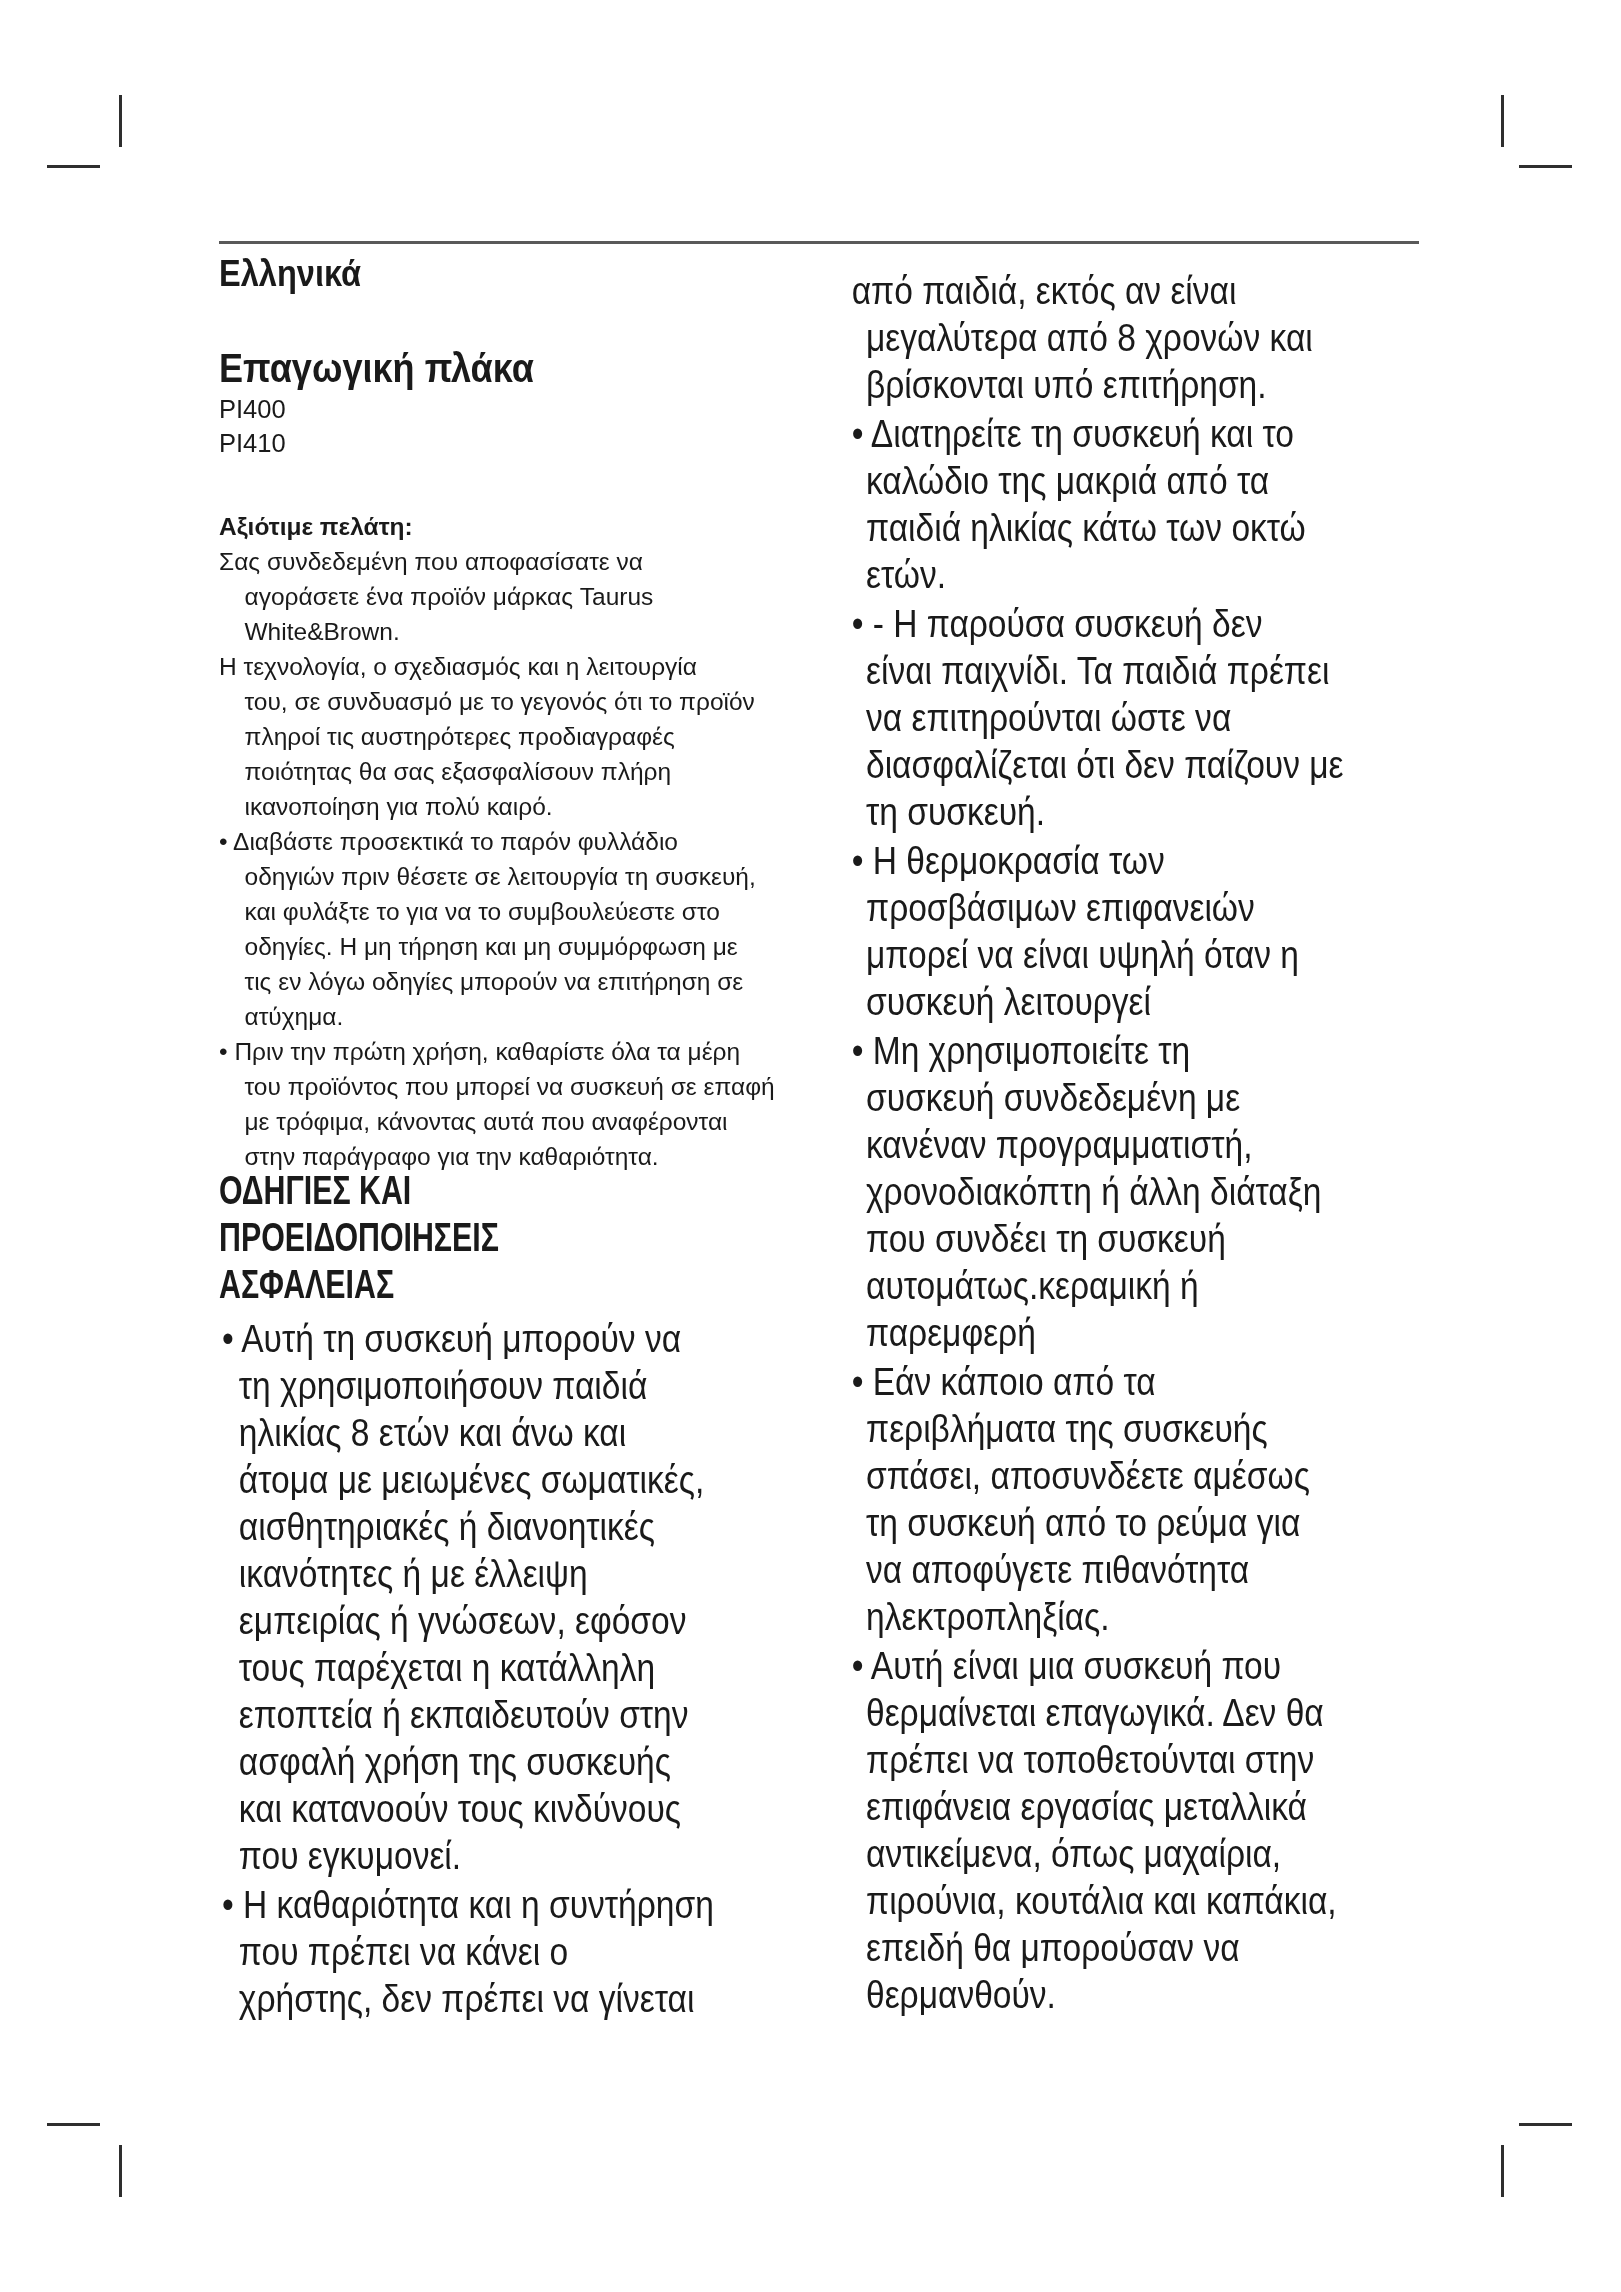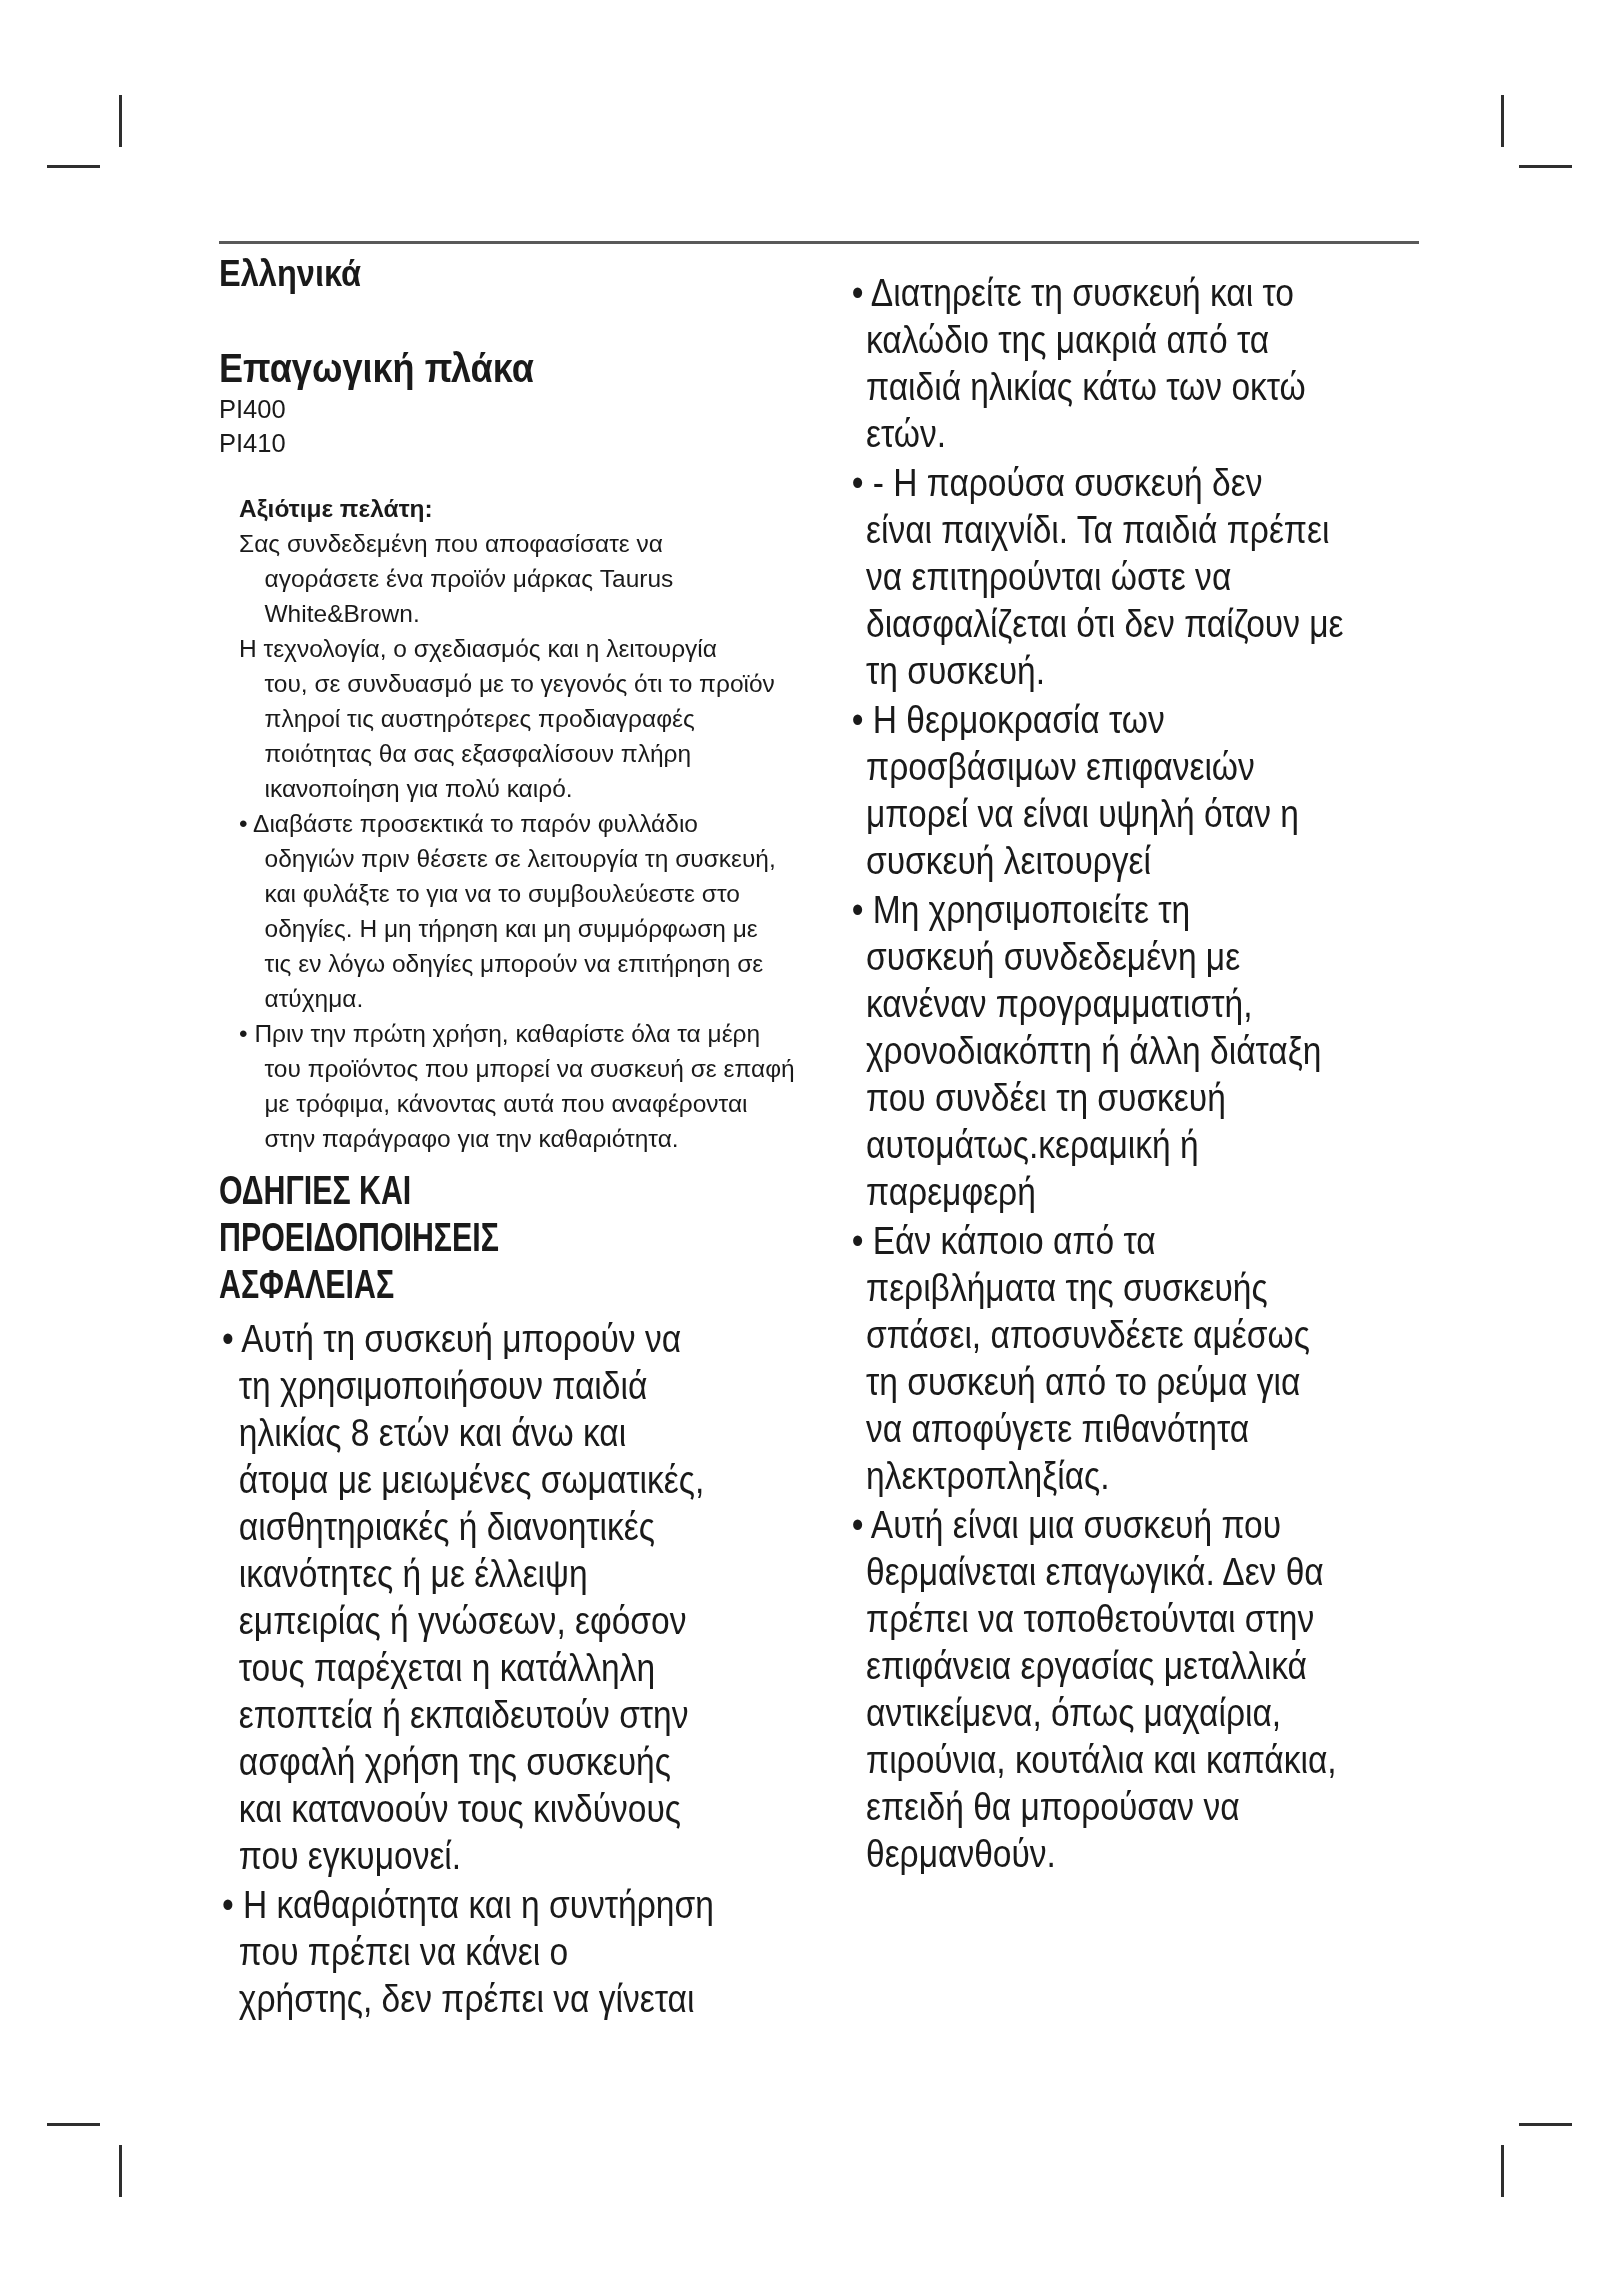--- a/index.html
+++ b/index.html
@@ -21,21 +21,21 @@
   .rule{position:absolute;left:219px;top:241px;width:1200px;height:2.9px;background:#595959;}
 
   
   .lang-title{position:absolute;left:219px;top:253px;font-size:37px;font-weight:bold;
     transform:scaleX(.88);transform-origin:0 0;white-space:pre;}
   .product-title{position:absolute;left:219px;top:345px;font-size:41px;font-weight:bold;
     transform:scaleX(.88);transform-origin:0 0;white-space:pre;}
   .models{position:absolute;left:219px;top:392px;font-size:25.5px;line-height:34px;}
   .models div{white-space:pre;}
 
-  .customer-block{position:absolute;left:219px;top:491px;width:627px;margin-left:20px;}
+  .customer-block{position:absolute;left:219px;top:509px;width:627px;}
   .small-text .para{margin:0;}
   .small-text .ln{font-size:24.5px;line-height:35px;white-space:pre;}
   .small-text .ln.cont{padding-left:25.5px;}
   .small-text .para-heading{font-size:24.5px;line-height:35px;font-weight:bold;white-space:pre;}
 
   .section-heading{position:absolute;left:219px;top:1167px;font-size:41px;font-weight:bold;}
   .section-heading .hln{line-height:47px;white-space:pre;transform:scaleX(.74);transform-origin:0 50%;}
 
   .big-text .ln{font-size:39px;line-height:47px;white-space:pre;
     transform:scaleX(.86);transform-origin:0 50%;}
@@ -127,20 +127,25 @@
         <div class="ln cont">που εγκυμονεί.</div>
       </div>
       <div class="para bullet">
         <div class="ln">• Η καθαριότητα και η συντήρηση</div>
         <div class="ln cont">που πρέπει να κάνει ο</div>
         <div class="ln cont">χρήστης, δεν πρέπει να γίνεται</div>
       </div>
     </div>
 
   <div class="right-col big-text">
+      <div class="para">
+        <div class="ln">από παιδιά, εκτός αν είναι</div>
+        <div class="ln cont">μεγαλύτερα από 8 χρονών και</div>
+        <div class="ln cont">βρίσκονται υπό επιτήρηση.</div>
+      </div>
       <div class="para bullet">
         <div class="ln">• Διατηρείτε τη συσκευή και το</div>
         <div class="ln cont">καλώδιο της μακριά από τα</div>
         <div class="ln cont">παιδιά ηλικίας κάτω των οκτώ</div>
         <div class="ln cont">ετών.</div>
       </div>
       <div class="para bullet">
         <div class="ln">• - Η παρούσα συσκευή δεν</div>
         <div class="ln cont">είναι παιχνίδι. Τα παιδιά πρέπει</div>
         <div class="ln cont">να επιτηρούνται ώστε να</div>

